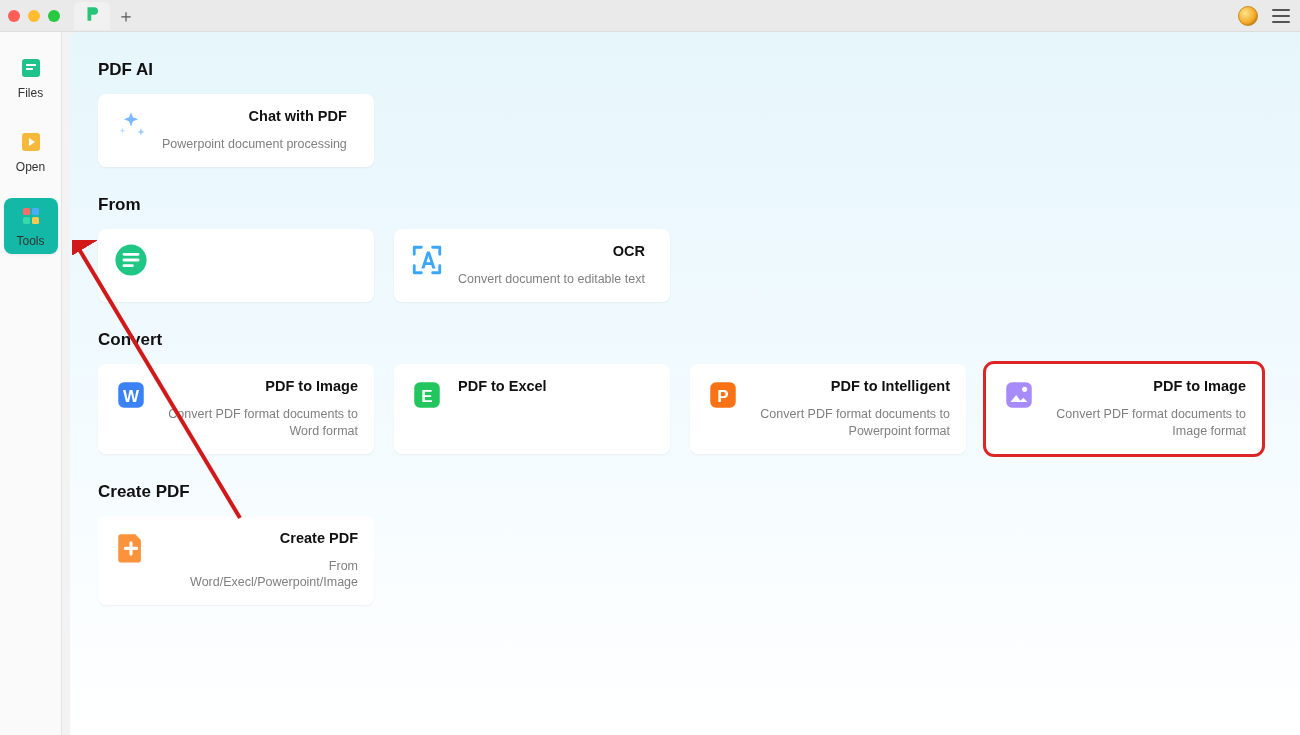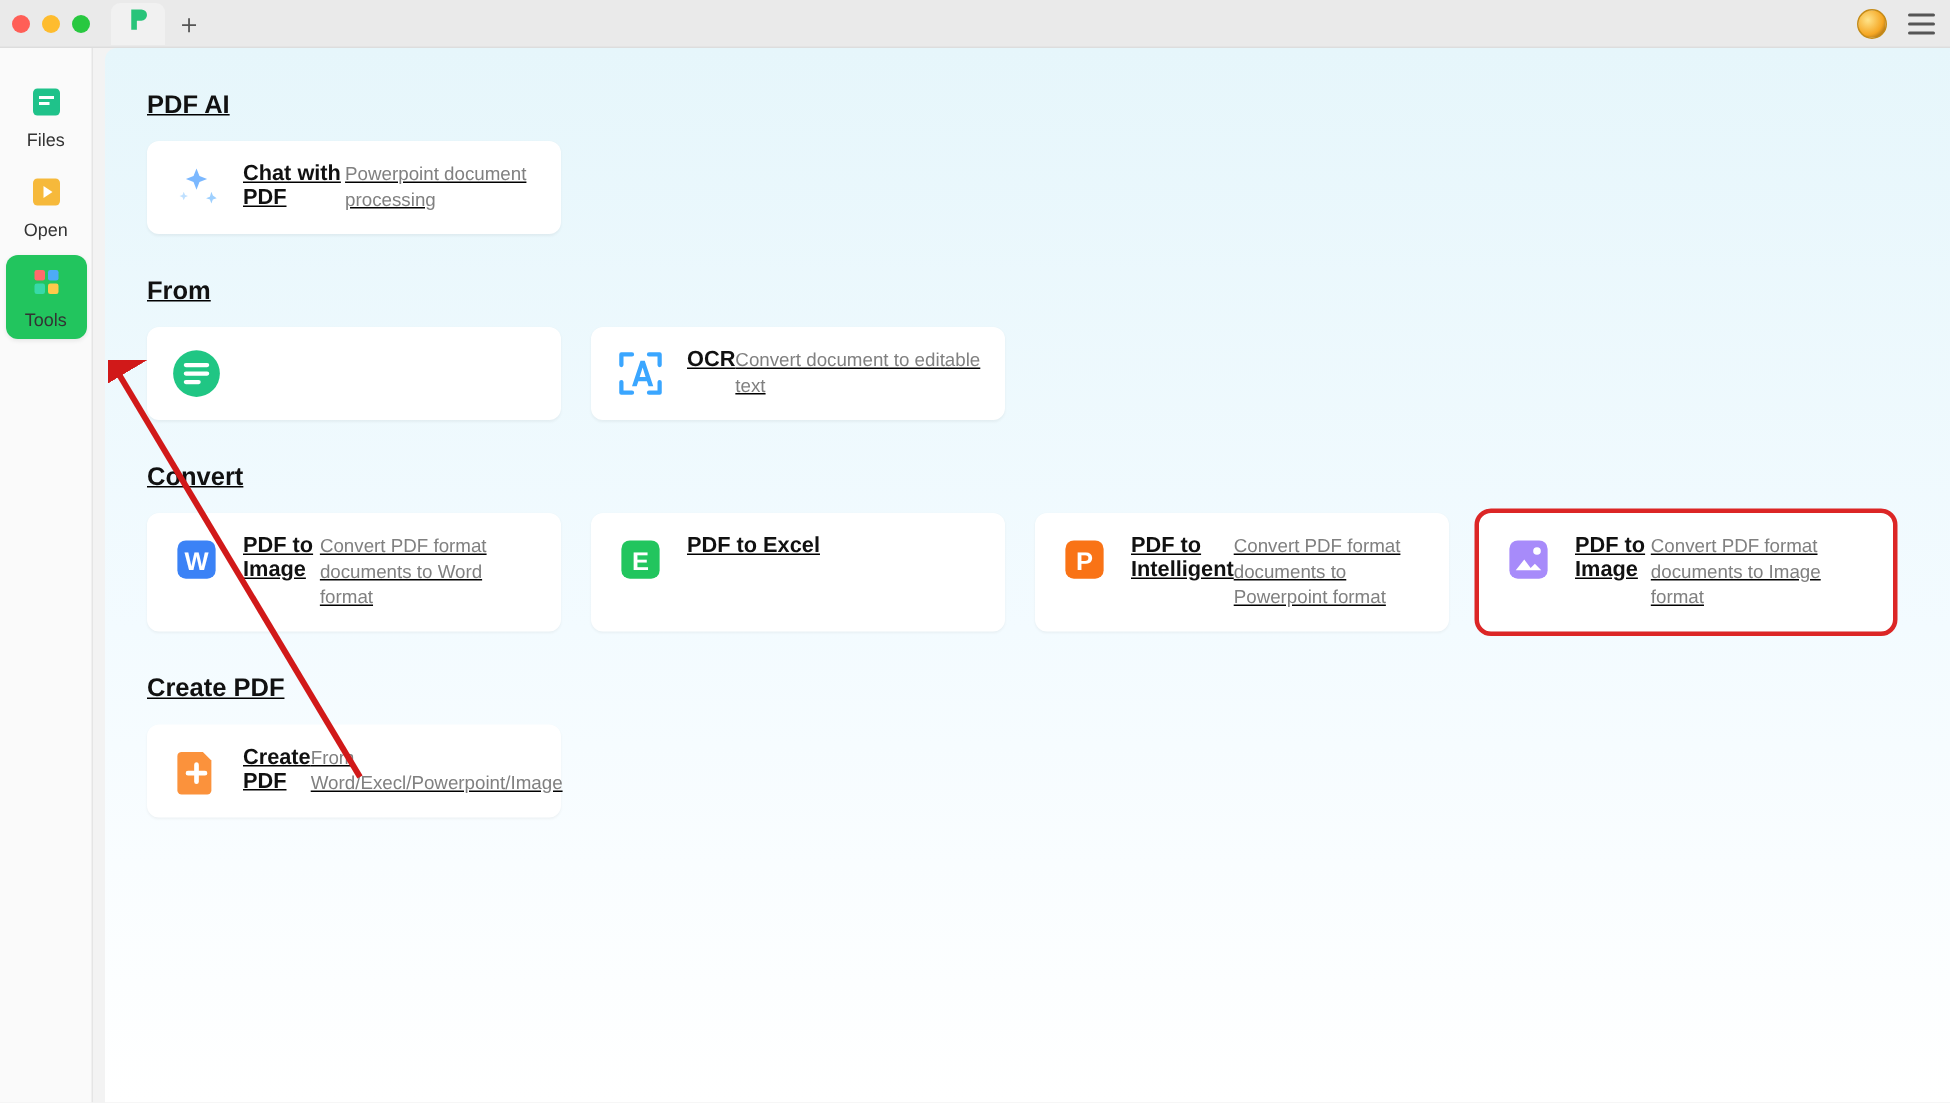--- a/index.html
+++ b/index.html
@@ -50,52 +50,51 @@
   .hamburger { width:18px;height:14px;display:flex;flex-direction:column;justify-content:space-between;cursor:pointer;}
   .hamburger span{height:2px;background:#555;border-radius:2px;}
 
   
   .sidebar {
     position:absolute; left:0; top:32px; bottom:0;
     width:62px;
     background:#fafafa;
     border-right:1px solid #e5e5e5;
     display:flex; flex-direction:column; align-items:center;
-    padding-top:18px; gap:4px;
+    padding-top:18px; gap:18px;
   }
   .side-item{
     width:54px; display:flex; flex-direction:column; align-items:center;
     gap:6px; font-size:12px; color:#333; cursor:pointer;
     padding:6px 0; border-radius:8px;
   }
-  .side-item.active{ background:#22c55e; box-shadow:0 1px 3px rgba(0,0,0,.08);}
+  .side-item.active{ background:#14b8a6; box-shadow:0 1px 3px rgba(0,0,0,.08);}
   .side-ico{width:24px;height:24px;}
 
   
   .main{
     position:absolute; left:70px; right:0; top:32px; bottom:0;
     background: linear-gradient(180deg,#e6f6fb 0%, #f3fbff 55%, #ffffff 100%);
     padding: 22px 28px 24px 28px;
     overflow-y:auto;
     border-top-left-radius: 8px;
-    text-decoration: underline;
   }
   .section-title{
     font-size:17px; font-weight:700; color:#111; margin:6px 0 14px 0;
   }
   .cards-row{ display:flex; gap:20px; flex-wrap:wrap; }
   .card{
     width:276px; background:#fff; border-radius:8px;
     box-shadow:0 1px 2px rgba(0,0,0,.05);
     padding:14px 16px; display:flex; gap:14px;
     cursor:pointer;
   }
   .card.highlight{ outline:3px solid #dc2626; border-radius:8px; }
   .card-ico{ width:34px;height:34px; flex-shrink:0;}
-  .card-body{ display:flex; gap:0; }
+  .card-body{ display:flex; flex-direction:column; gap:12px;text-align:right; }
   .card-title{ font-size:14.5px; font-weight:600; color:#111;}
   .card-desc{ font-size:12.5px; color:#808080; line-height:1.35;}
 
   .section-gap{ height:22px; }
 
   
   .annot{ position:absolute; left:72px; top:240px; width:180px; height:290px; pointer-events:none;}
 </style>
 </head>
 <body>

